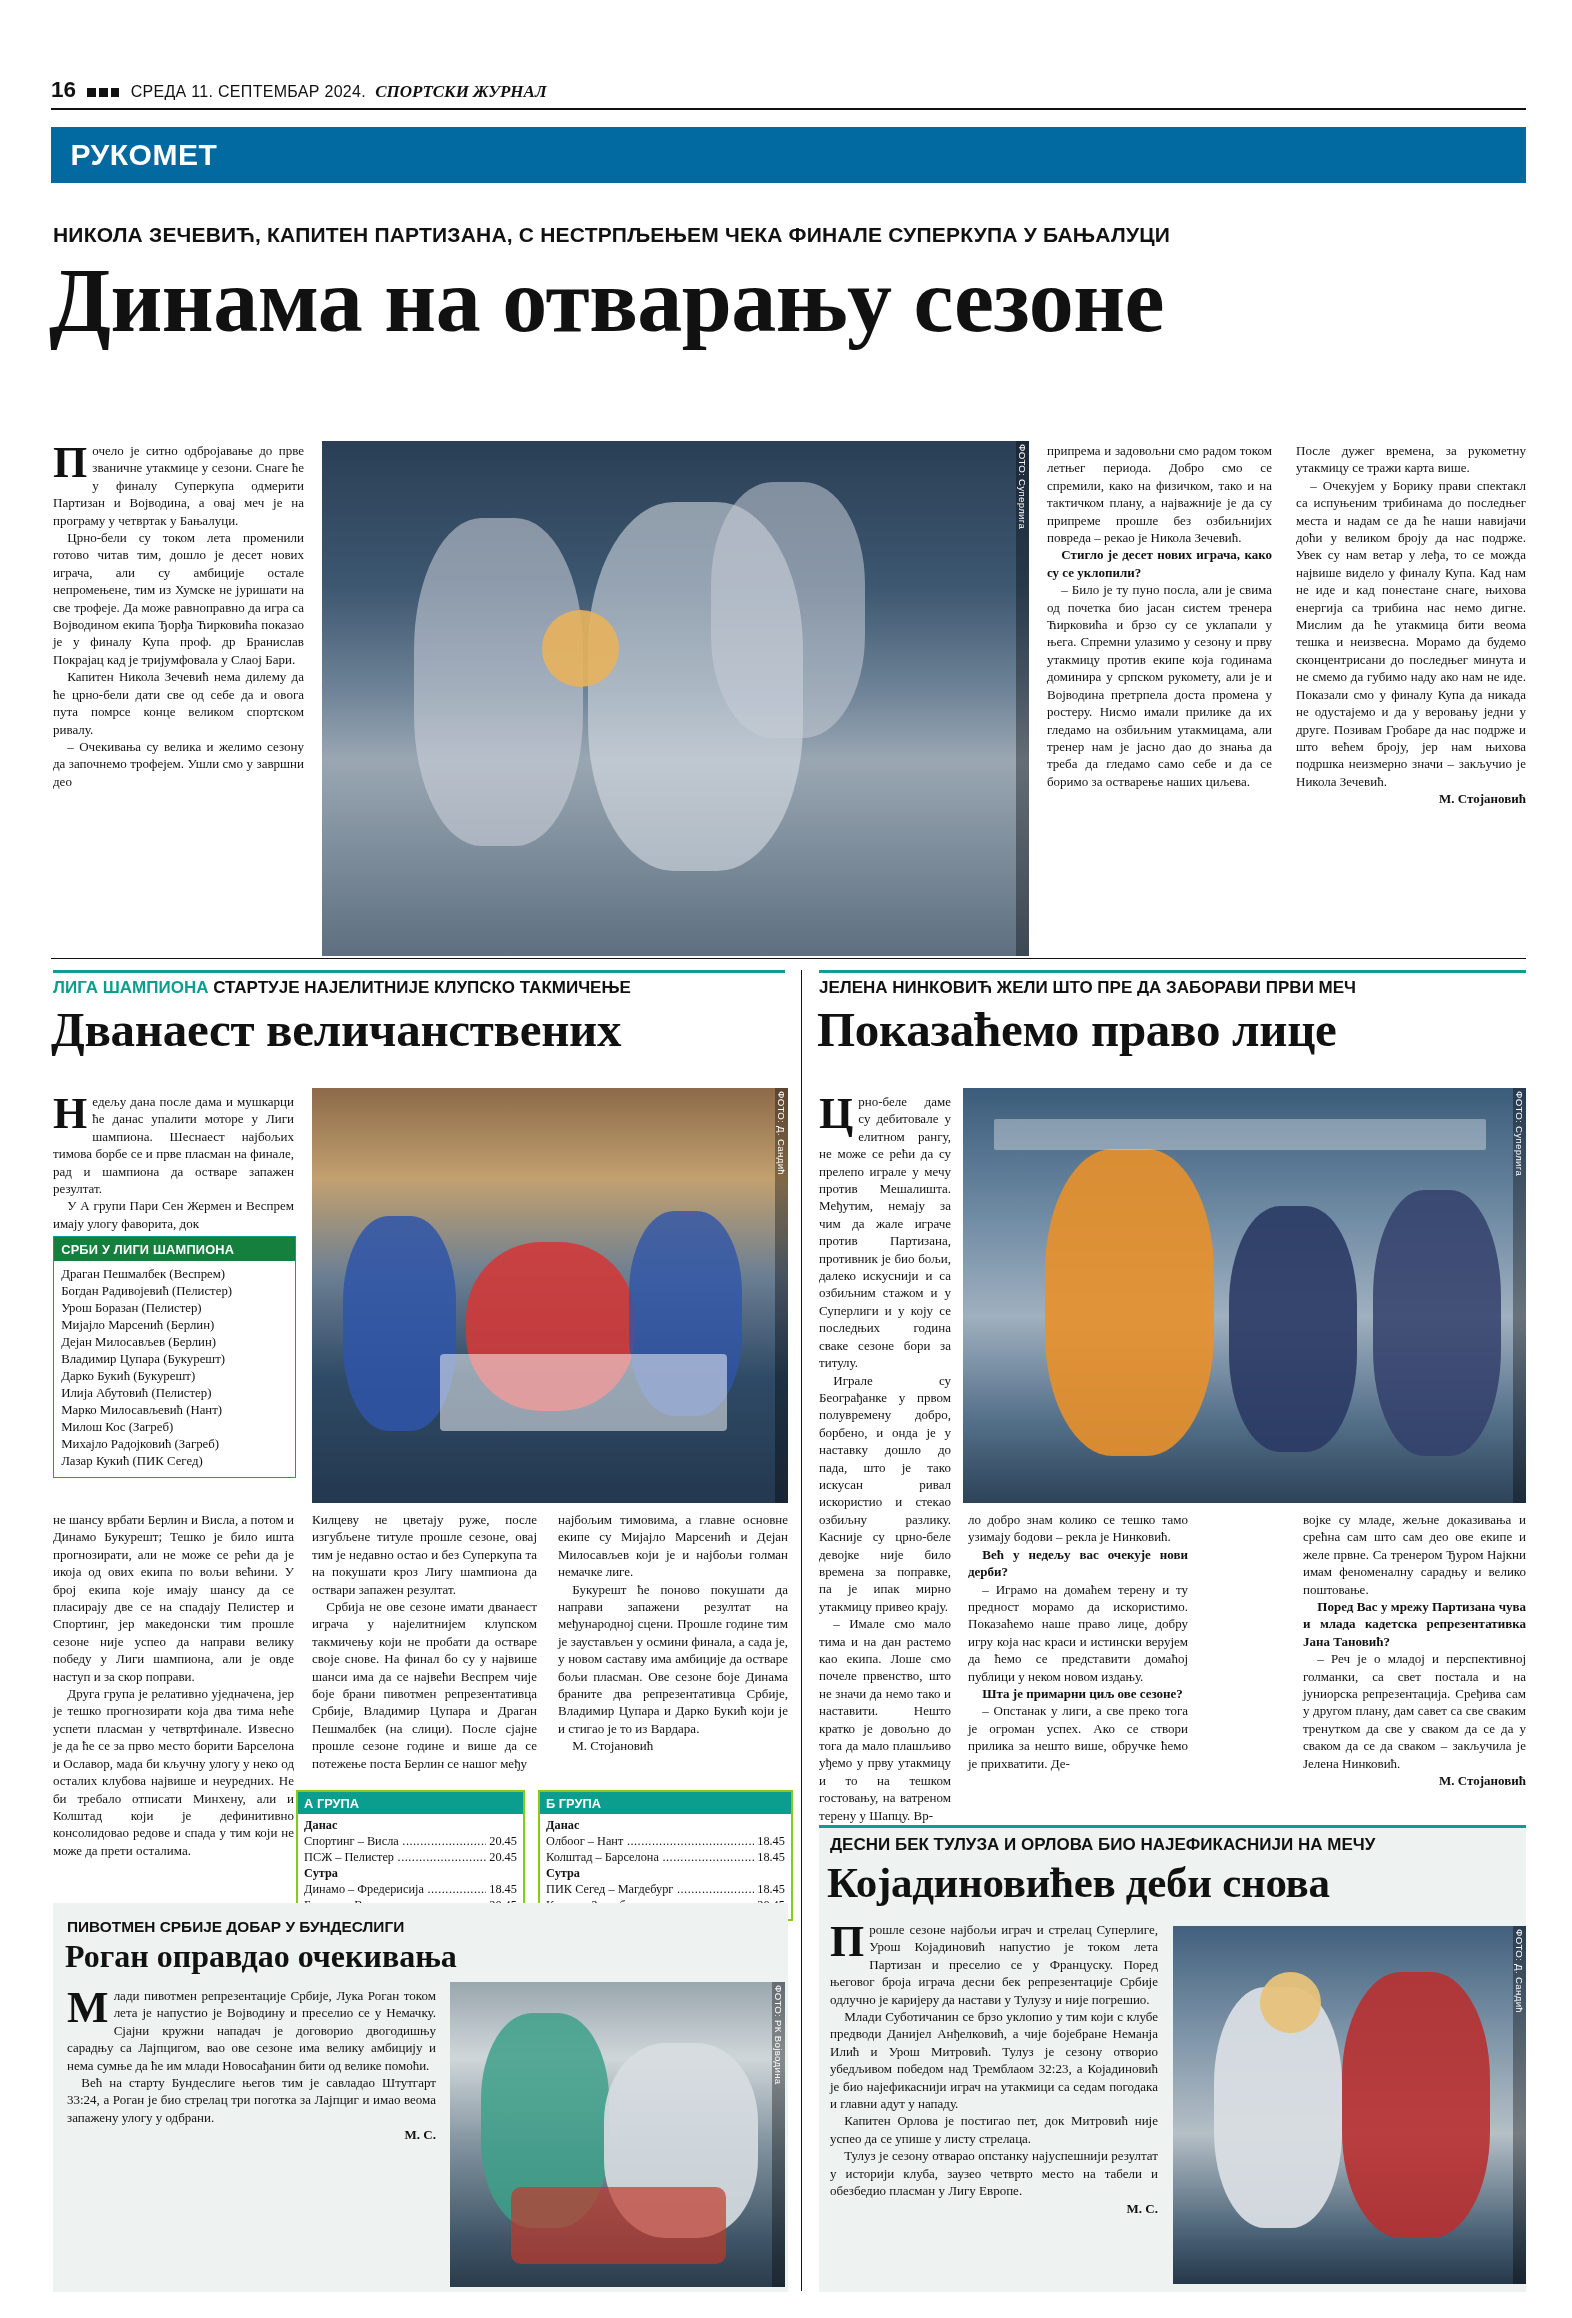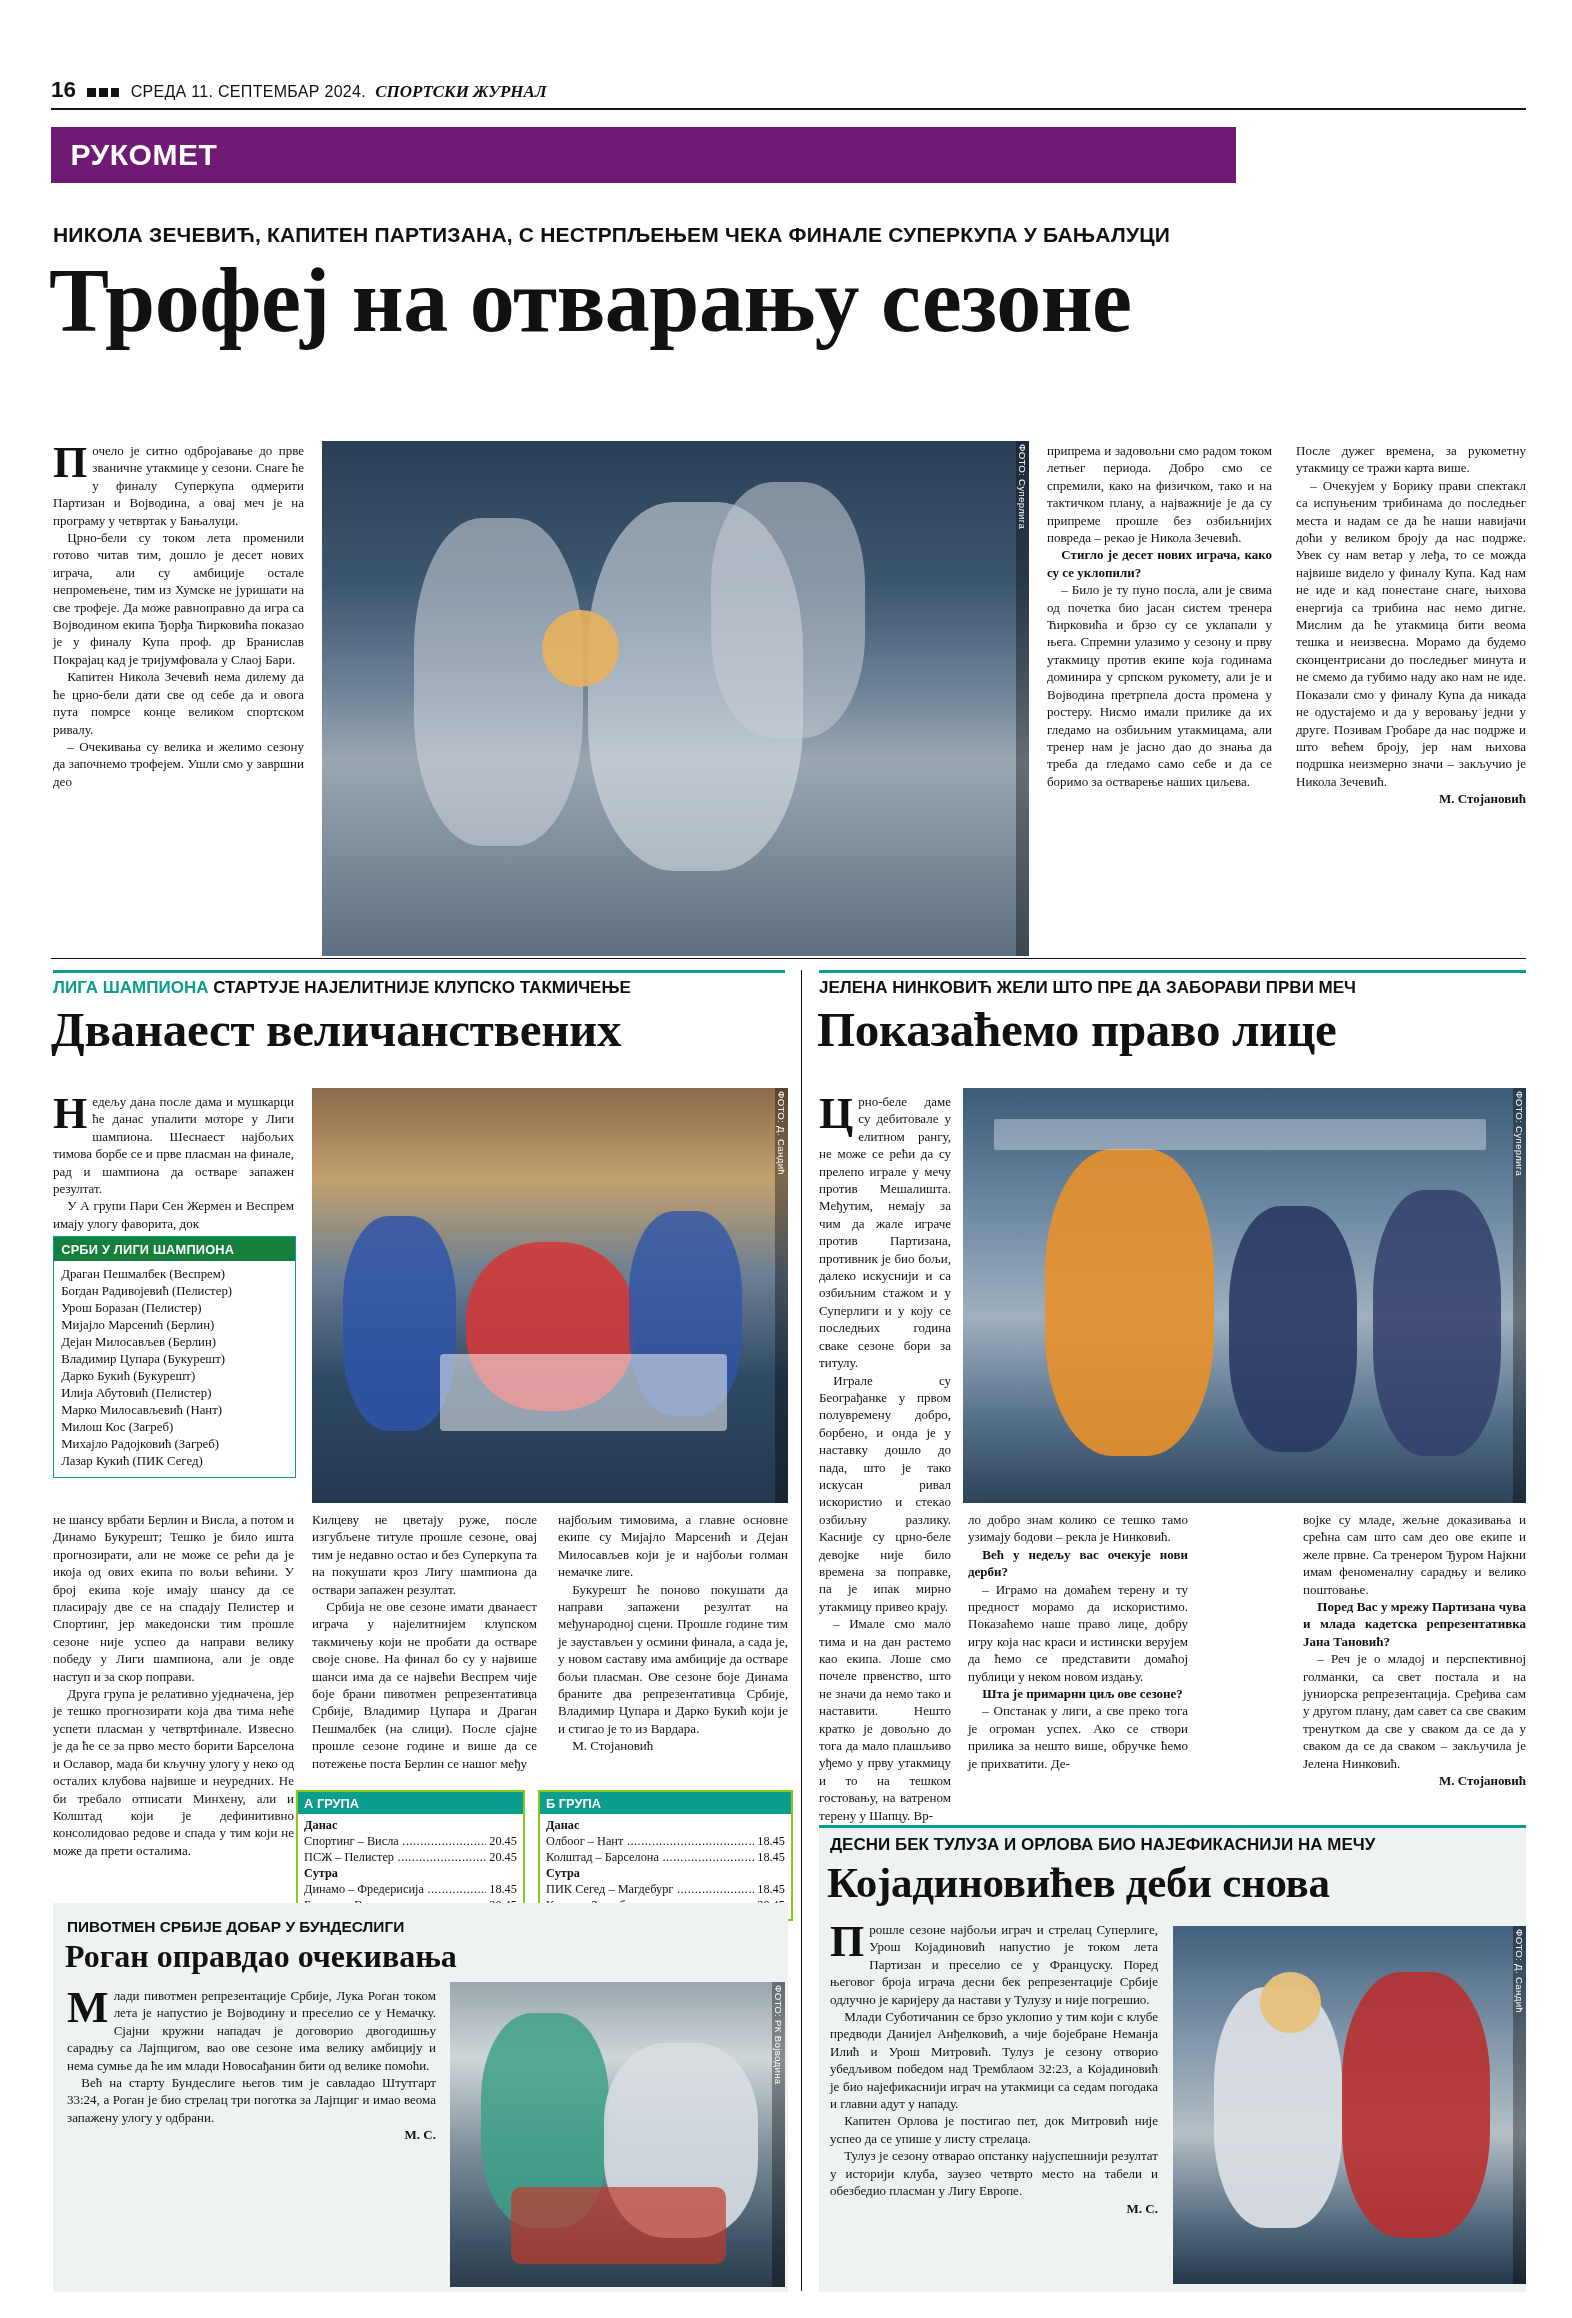--- a/index.html
+++ b/index.html
@@ -20,22 +20,22 @@
   }
   .masthead .pageno { font-size:22.5px; font-weight:bold; letter-spacing:0; }
   .masthead .sqs { display:flex; gap:3.1px; align-items:center; padding:0 2px; }
   .masthead .sqs i { display:block; width:8.7px; height:8.7px; background:#111; }
   .masthead .date { font-size:16px; letter-spacing:0.3px;text-align:right; }
   .masthead .journal { font-size:17px; font-weight:bold; font-style:italic; font-family:"Liberation Serif", serif; }
   .rule-top { position:absolute; left:51px; top:100px; width:1475px; height:1.5px; background:#111; }
 
   
   .sectionbar {
-    position:absolute; left:51px; top:119px; width:1185px; height:56px;
-    background:#701a75;
+    position:absolute; left:51px; top:119px; width:1475px; height:56px;
+    background:#0369a1;
   }
   .sectionbar .label {
     position:absolute; left:19.5px; top:11.3px;
     font-family:"Liberation Sans", sans-serif;
     font-weight:bold; font-size:30px; color:#fff; letter-spacing:0.5px;
   }
 
   
   .kicker-main {
     position:absolute; left:53px; top:215px; width:1470px;
@@ -130,21 +130,21 @@
     <span class="date">СРЕДА 11. СЕПТЕМБАР 2024.</span>
     <span class="journal">СПОРТСКИ ЖУРНАЛ</span>
   </div>
   <div class="rule-top"></div>
 
   <div class="sectionbar">
     <span class="label">РУКОМЕТ</span>
   </div>
 
   <div class="kicker-main">НИКОЛА ЗЕЧЕВИЋ, КАПИТЕН ПАРТИЗАНА, С НЕСТРПЉЕЊЕМ ЧЕКА ФИНАЛЕ СУПЕРКУПА У БАЊАЛУЦИ</div>
-  <div class="headline-main">Трофеј на отварању сезоне</div>
+  <div class="headline-main">Динама на отварању сезоне</div>
 
   <div class="photo ph-a" style="left:322px; top:433px; width:707px; height:515px;">
     <div class="ph-figs">
       <span style="left:92px; top:77px; width:169px; height:328px; background:#cfd3dc;"></span>
       <span style="left:266px; top:61px; width:215px; height:369px; background:#dfe3ea;"></span>
       <span style="left:389px; top:41px; width:154px; height:256px; background:#c6ccd6;"></span>
       <span style="left:220px; top:169px; width:77px; height:77px; background:#e8b25c; border-radius:50%; opacity:0.9;"></span>
     </div>
     <div class="credit">ФОТО: Суперлига</div>
   </div>

